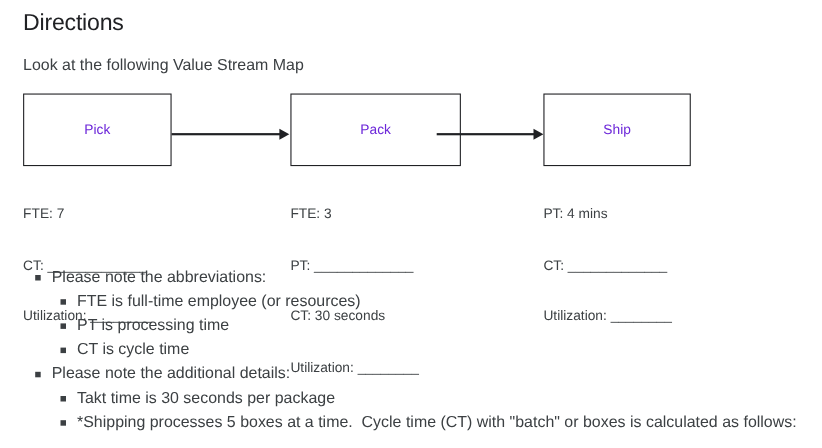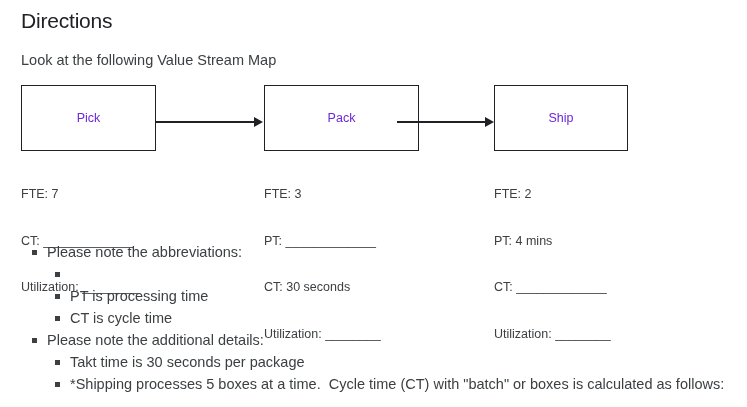--- a/index.html
+++ b/index.html
@@ -171,37 +171,37 @@
 
   <div class="vsm-arrow" id="arrow-2">
     <div class="shaft"></div>
     <div class="head"></div>
   </div>
 
   <div class="vsm-node" id="node-ship">
     <div class="vsm-node-label">Ship</div>
   </div>
   <div class="vsm-metrics" id="metrics-ship">
-    <div class="vsm-metric-line">FTE: 2</div>
     <div class="vsm-metric-line">PT: 4 mins</div>
     <div class="vsm-metric-line">CT: _____________</div>
     <div class="vsm-metric-line">Utilization: ________</div>
   </div>
 
 </div>
 
 <div id="notes">
 
   <div class="note-row level-1">
     <span class="bullet"></span>
     <span class="note-text">Please note the abbreviations:</span>
   </div>
 
   <div class="note-row level-2">
     <span class="bullet"></span>
+    <span class="note-text">FTE is full-time employee (or resources)</span>
   </div>
 
   <div class="note-row level-2">
     <span class="bullet"></span>
     <span class="note-text">PT is processing time</span>
   </div>
 
   <div class="note-row level-2">
     <span class="bullet"></span>
     <span class="note-text">CT is cycle time</span>

